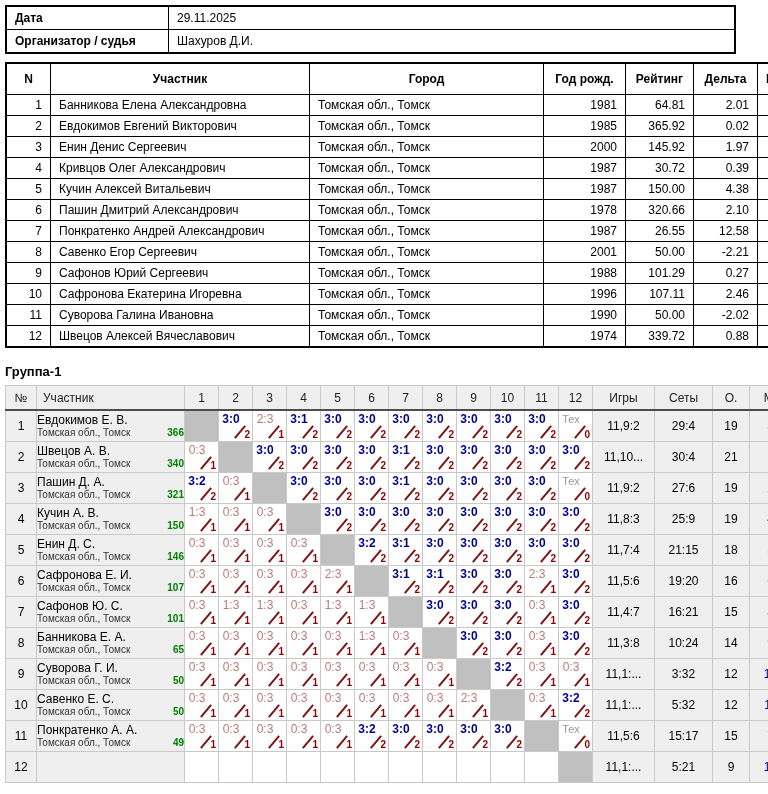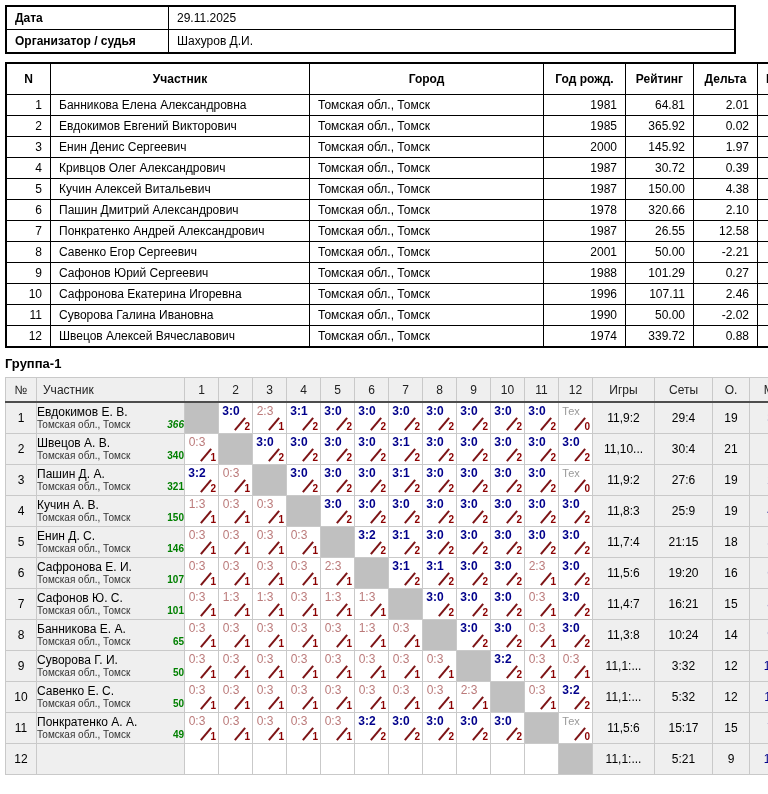--- a/index.html
+++ b/index.html
@@ -20,21 +20,21 @@
   .pl-table td{height:20px;}
   .pl-num{width:35px;text-align:right;}
   .pl-name{width:250px;text-align:left;}
   .pl-city{width:225px;text-align:left;}
   .pl-year{width:73px;text-align:right;}
   .pl-rating{width:59px;text-align:right;}
   .pl-delta{width:55px;text-align:right;}
   .pl-place{width:44px;text-align:right;}
 
   
-  .grp-title{font-size:13px;font-weight:bold;margin:8px 0 6px 0;}
+  .grp-title{font-size:13px;font-weight:bold;margin:16px 0 6px 0;}
   .grp-table{width:762px;table-layout:fixed;}
   .grp-table th,.grp-table td{border:1px solid #c9c9c9;font-size:12px;font-weight:normal;padding:0;}
   .grp-table thead th{background:#efefef;height:23px;border-bottom:2px solid #4d4d4d;text-align:center;color:#222;}
   .grp-table thead th.h-num{width:30px;}
   .grp-table thead th.h-part{width:141px;text-align:left;padding-left:6px;}
   .grp-table thead th.h-col{width:33px;}
   .grp-table thead th.h-games{width:61px;}
   .grp-table thead th.h-sets{width:57px;}
   .grp-table thead th.h-pts{width:36px;}
   .grp-table thead th.h-place{width:41px;}
@@ -224,21 +224,21 @@
           <th class="h-place">М.</th>
         </tr>
       </thead>
     <tbody>
         <tr>
           <td class="g-num">1</td>
           <td class="g-part">
             <div class="pname">Евдокимов Е. В.</div>
             <div class="psub">
               <span class="preg">Томская обл., Томск</span>
-              <span class="prat" style="color: rgb(0, 128, 0); font-style: italic;">366</span>
+              <span class="prat" style="color: rgb(0, 128, 0);">366</span>
             </div>
           </td>
           <td class="sc self"></td>
           <td class="sc win">
             <span class="sv" style="color: rgb(0, 0, 139);">3:0</span>
             <span class="slash" style="background: rgb(125, 20, 22);"></span>
             <span class="pt" style="color: rgb(139, 0, 0);">2</span>
           </td>
           <td class="sc loss">
             <span class="sv" style="color: rgb(187, 122, 122);">2:3</span>

